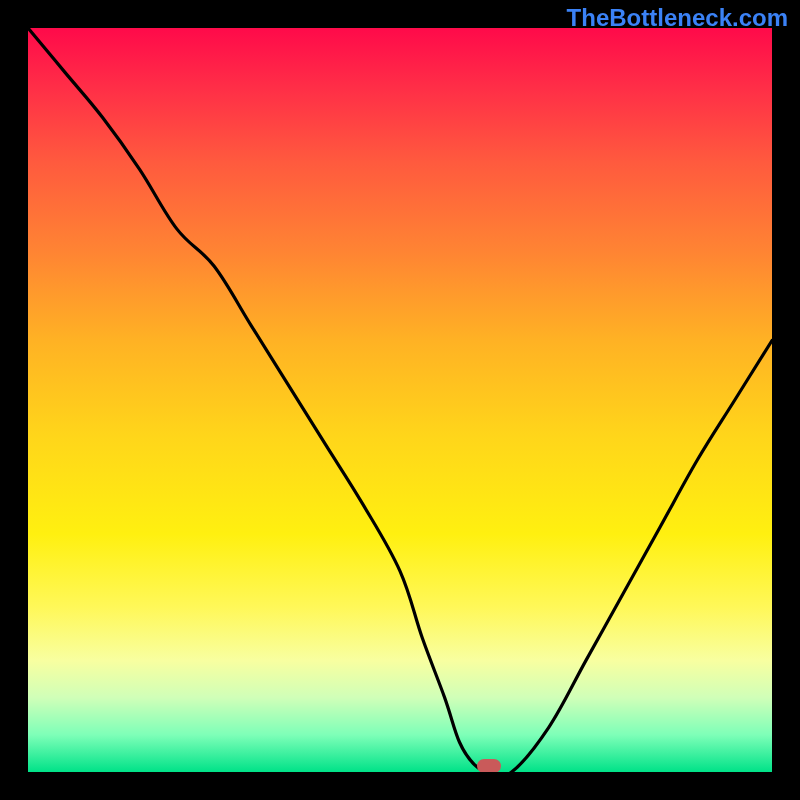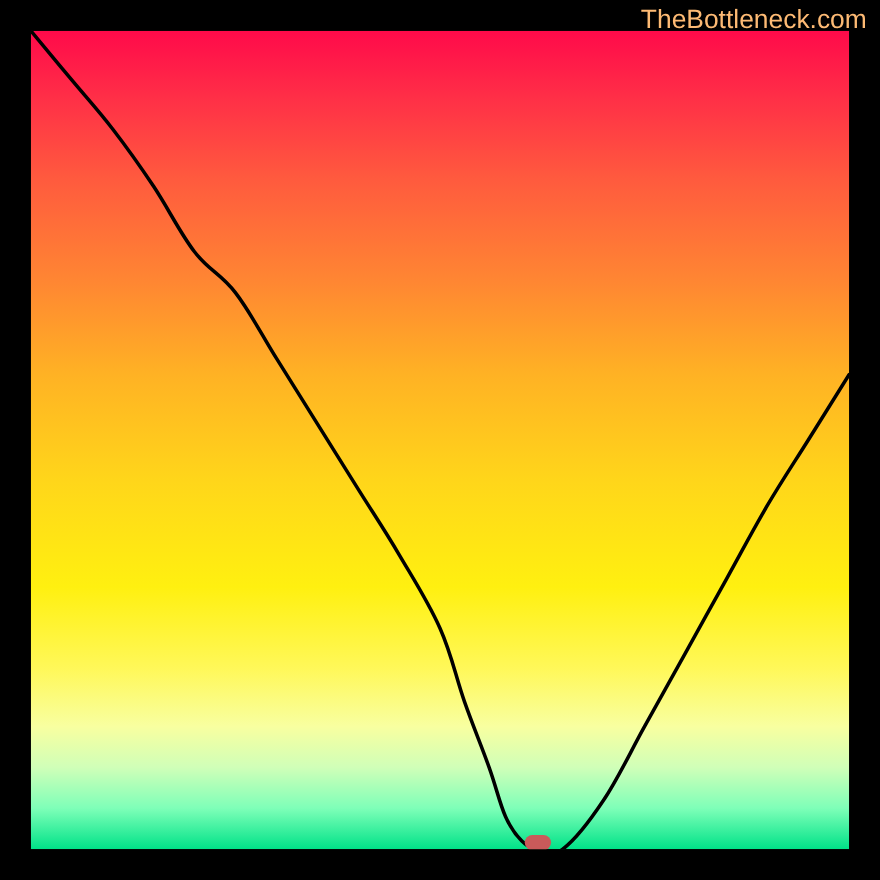--- a/index.html
+++ b/index.html
@@ -8,23 +8,23 @@
     width: 800px;
     height: 800px;
     background: #000;
     position: relative;
     font-family: Arial, sans-serif;
   }
   .watermark {
     position: absolute;
     top: 4px;
     right: 12px;
-    color: #fdba74;
+    color: #3b82f6;
     font-size: 24px;
-    font-weight: 400;
+    font-weight: 700;
     z-index: 10;
   }
   .plot-area {
     position: absolute;
     left: 28px;
     top: 28px;
     width: 744px;
     height: 744px;
     overflow: hidden;
   }

